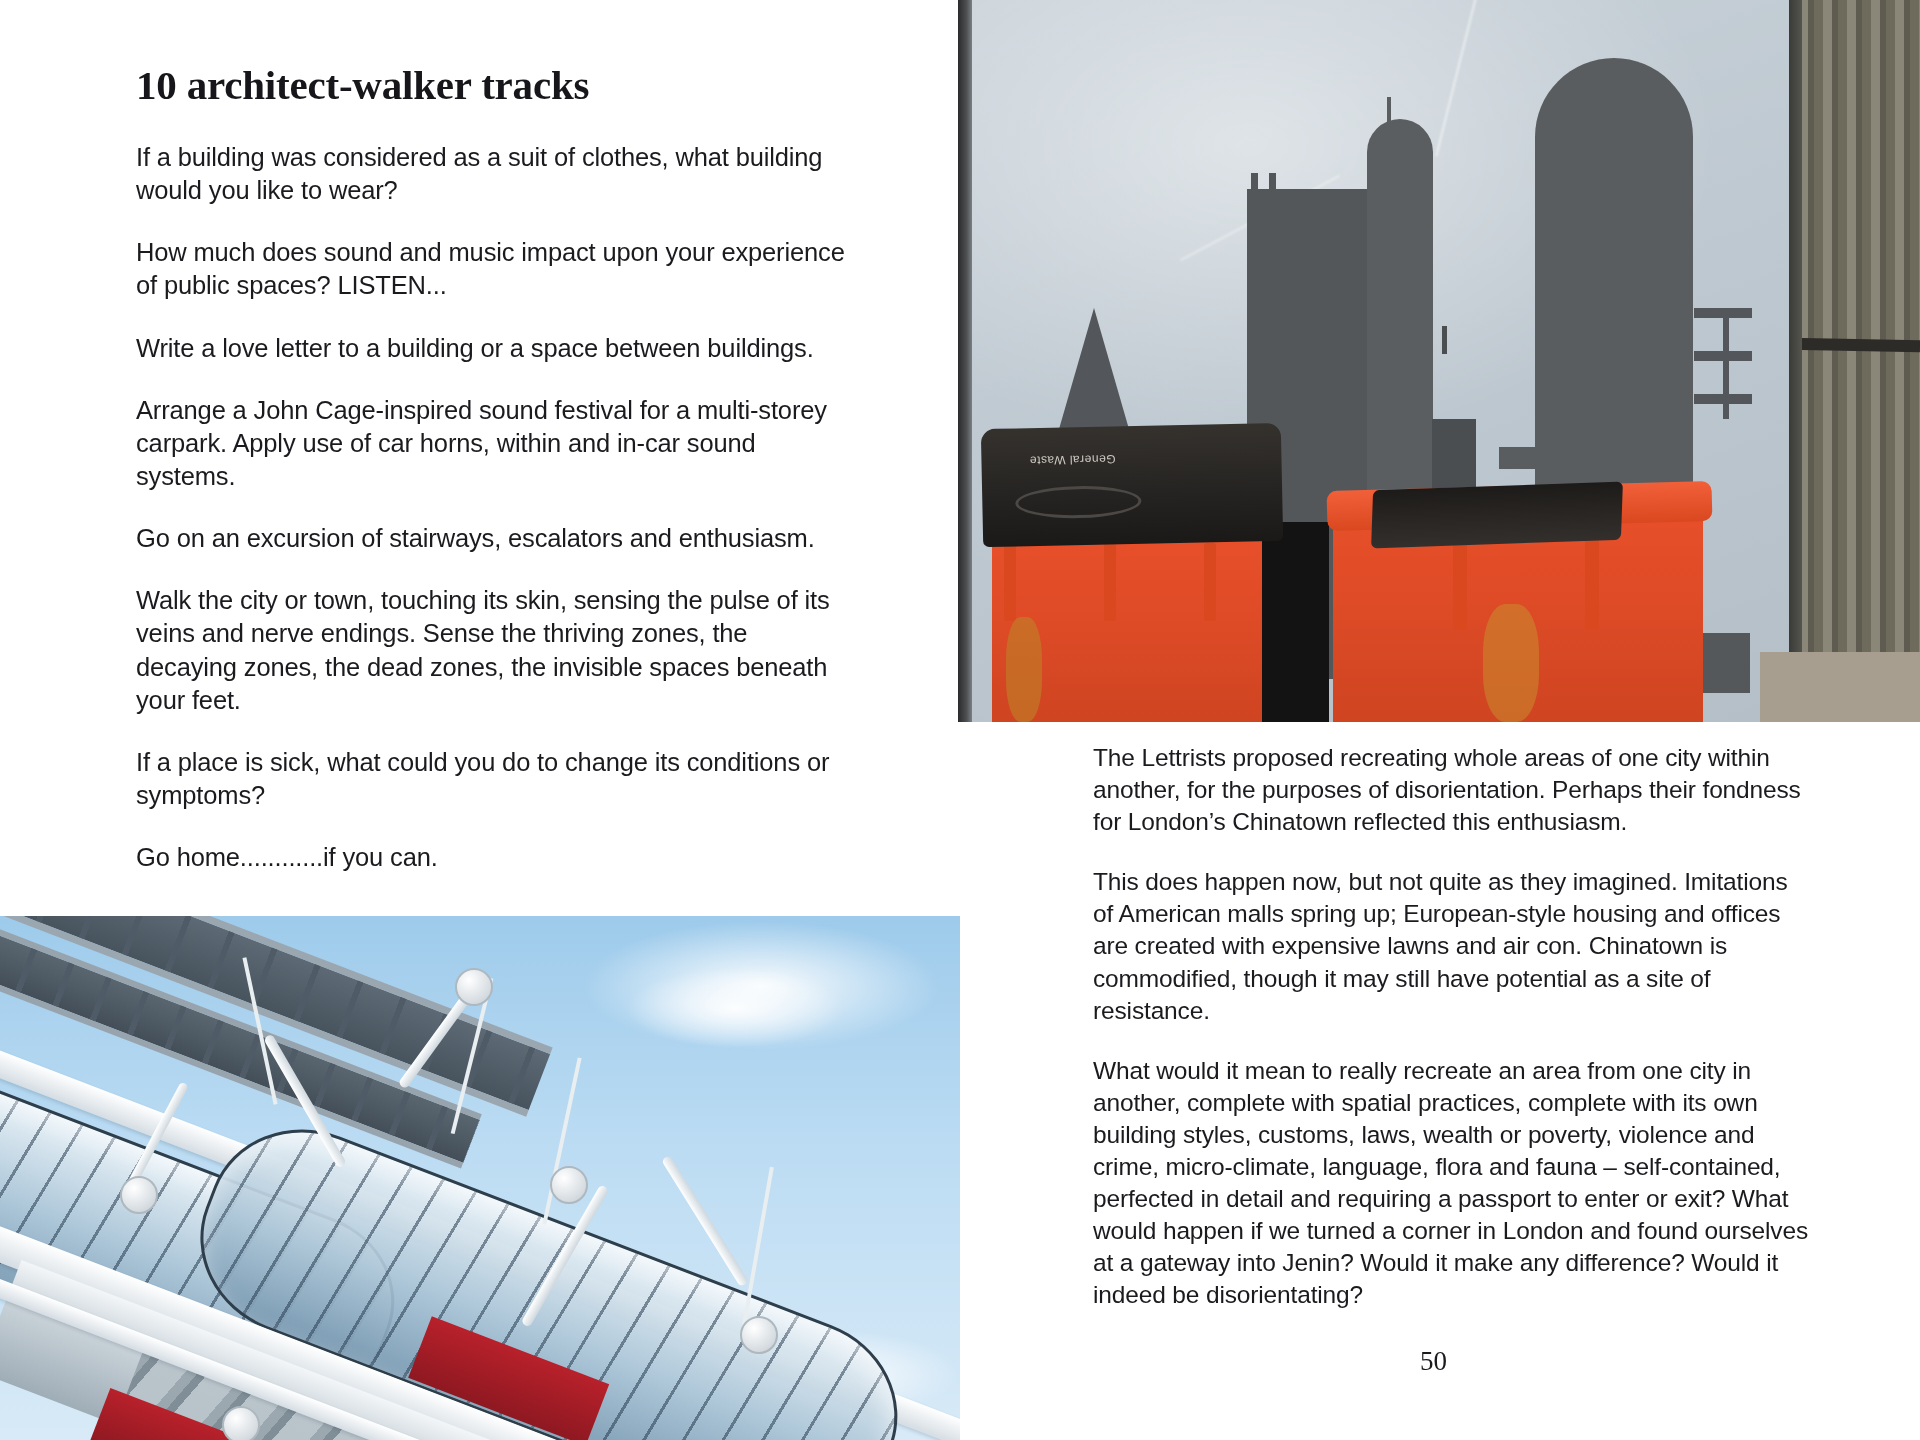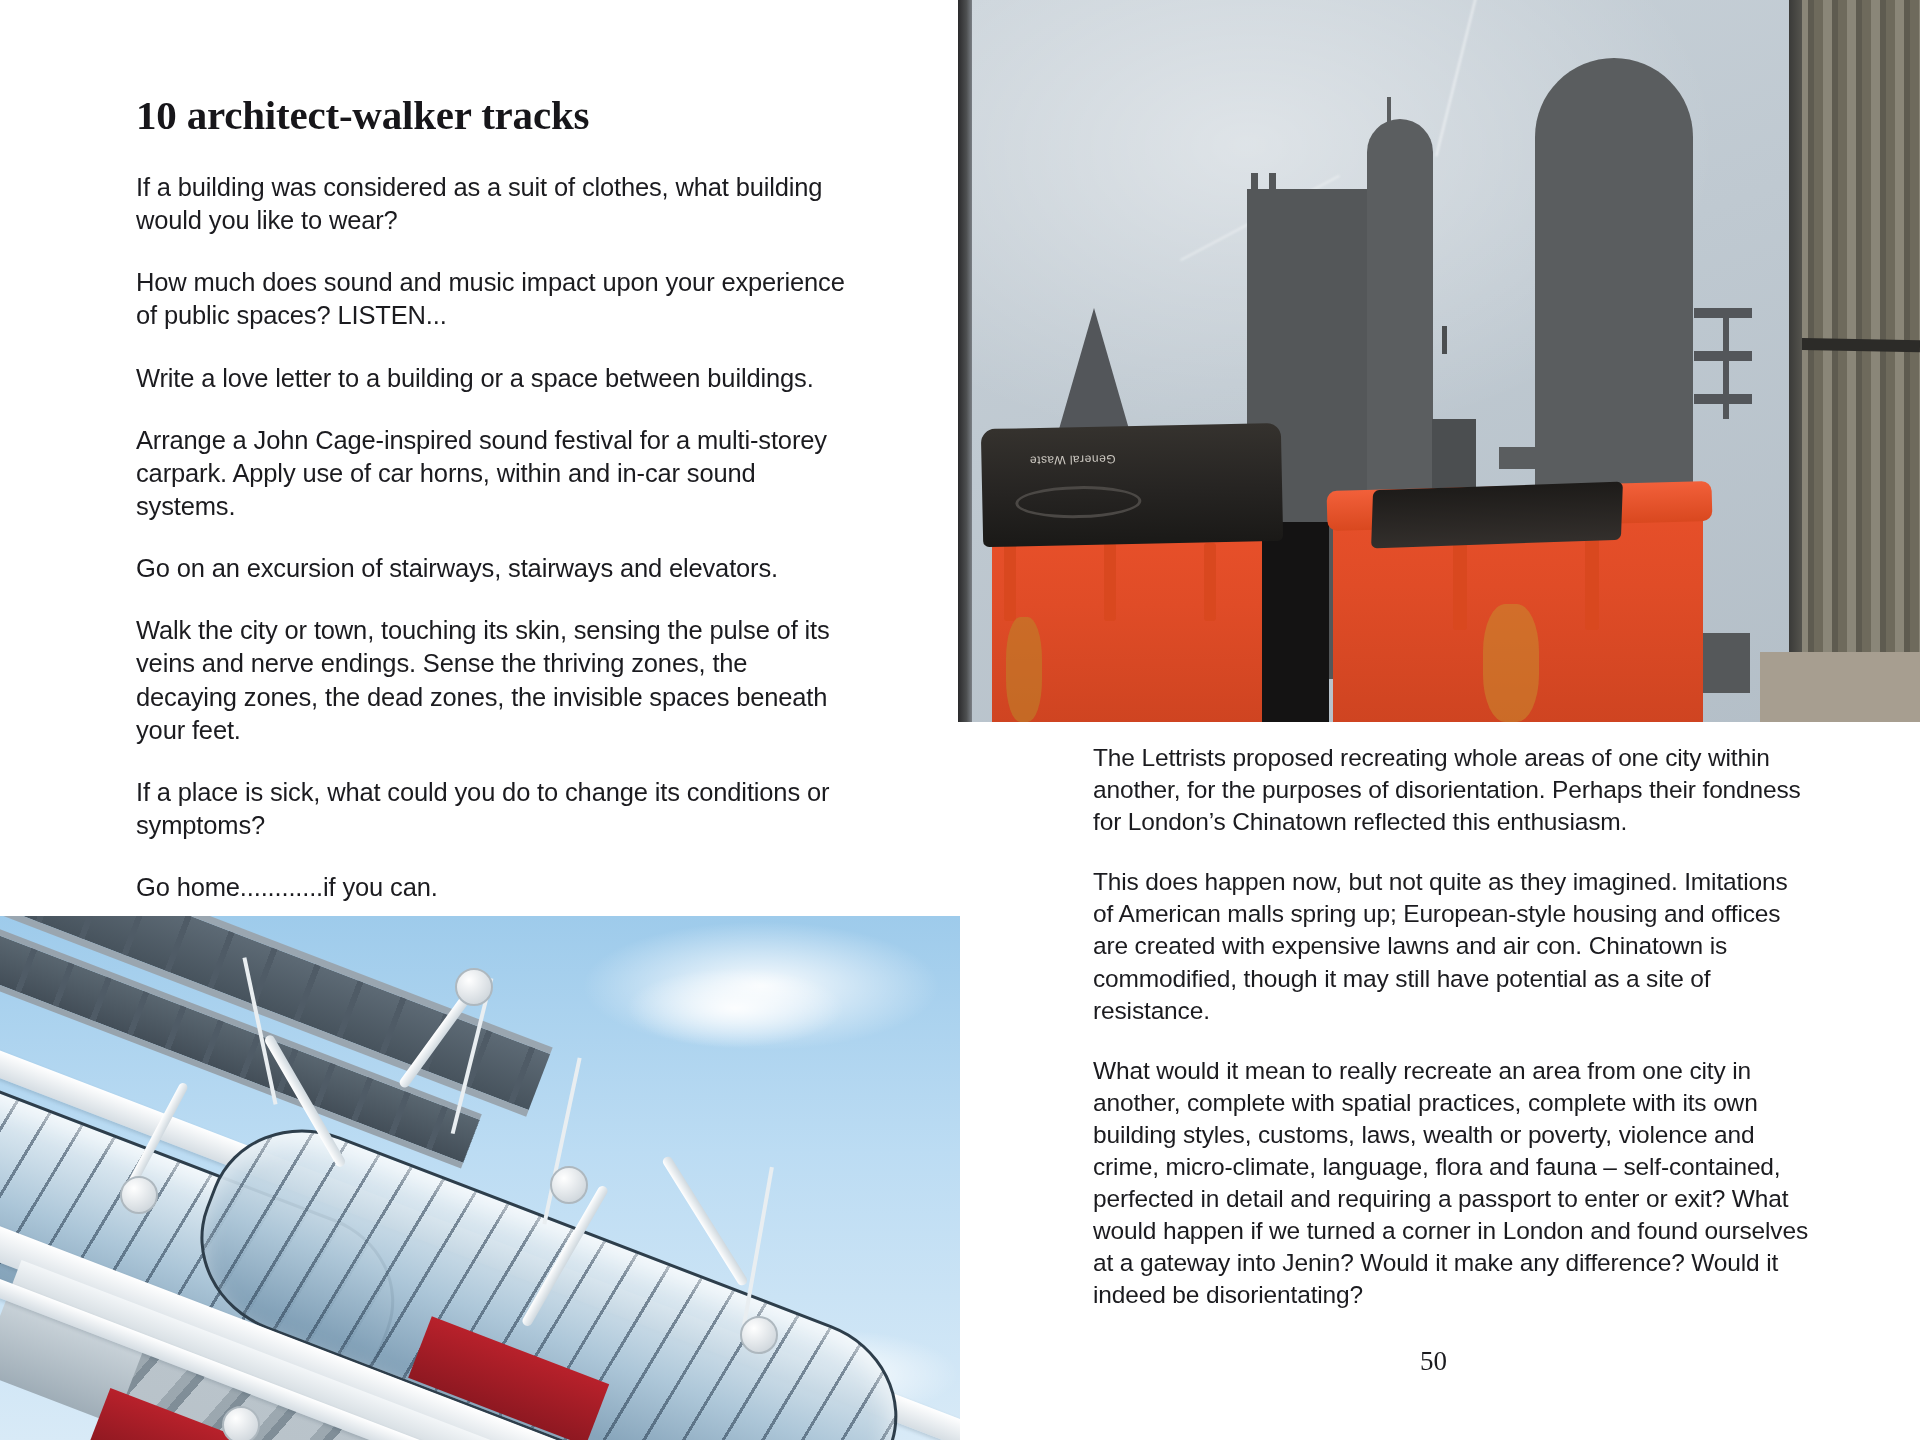--- a/index.html
+++ b/index.html
@@ -13,21 +13,21 @@
     height: 1440px;
     background: #ffffff;
     overflow: hidden;
     font-family: "Liberation Sans", sans-serif;
   }
 
   
   .left-col {
     position: absolute;
     left: 136px;
-    top: 94px;
+    top: 64px;
     width: 712px;
   }
   .heading-serif {
     font-family: "Liberation Serif", serif;
     font-weight: bold;
     color: #17161a;
     letter-spacing: -0.2px;
   }
   .left-col .section-heading {
     font-size: 41px;
@@ -334,21 +334,21 @@
 
 <div class="page">
 
   <div class="left-col">
     <h1 class="heading-serif section-heading">10 architect-walker tracks</h1>
 
     <p class="body-par">If a building was considered as a suit of clothes, what building would you like to wear?</p>
     <p class="body-par">How much does sound and music impact upon your experience of public spaces? LISTEN...</p>
     <p class="body-par">Write a love letter to a building or a space between buildings.</p>
     <p class="body-par">Arrange a John Cage-inspired sound festival for a multi-storey carpark. Apply use of car horns, within and in-car sound systems.</p>
-    <p class="body-par">Go on an excursion of stairways, stairways and elevators.</p>
+    <p class="body-par">Go on an excursion of stairways, escalators and enthusiasm.</p>
     <p class="body-par">Walk the city or town, touching its skin, sensing the pulse of its veins and nerve endings. Sense the thriving zones, the decaying zones, the dead zones, the invisible spaces beneath your feet.</p>
     <p class="body-par">If a place is sick, what could you do to change its conditions or symptoms?</p>
     <p class="body-par">Go home............if you can.</p>
   </div>
 
   <div class="photo-top">
     <div class="wall"></div>
     <div class="wall-crease"></div>
     <div class="wall-crease2"></div>
     <div class="edge-dark"></div>

